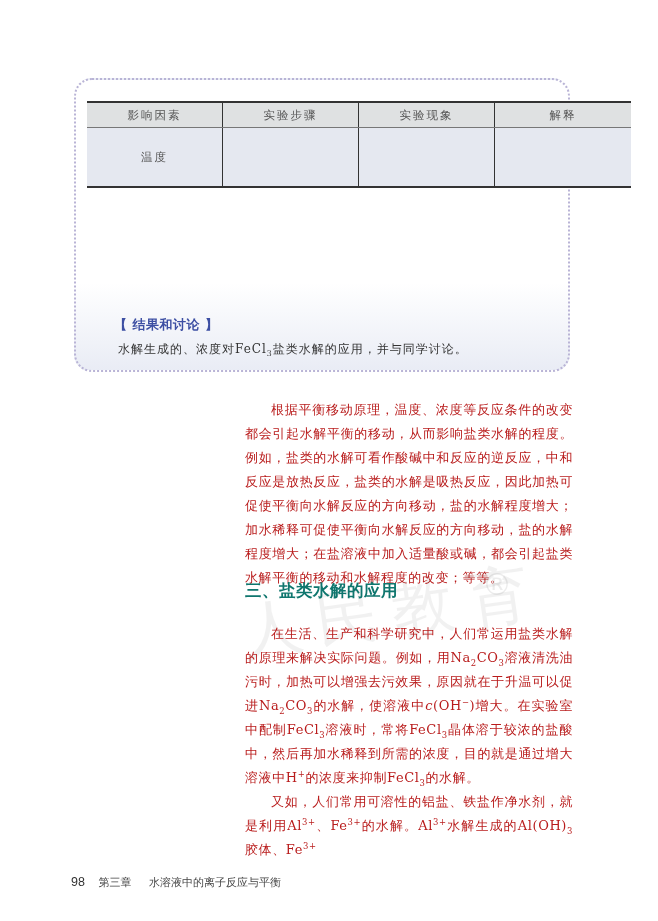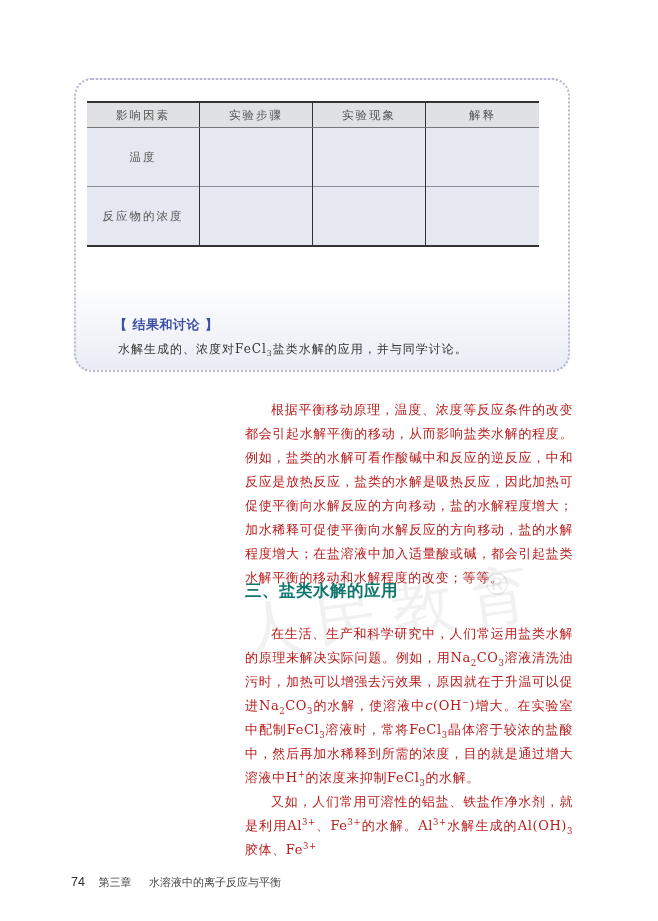--- a/index.html
+++ b/index.html
@@ -7,21 +7,21 @@
     width:658px; height:921px; background:#ffffff; position:relative; overflow:hidden;
     font-family: "DejaVu Serif", "Liberation Serif", serif; color:#2a2a2a;
   }
   .activity-box {
     position:absolute; left:74px; top:78px; width:496px; height:294px;
     border:2px dotted #b9b4d6; border-radius:18px;
     background: linear-gradient(to bottom, #ffffff 0%, #ffffff 70%, #e9ecf5 100%);
     box-sizing:border-box;
   }
   table.factors {
-    position:absolute; left:87px; top:101px; width:452px; border-collapse:collapse;
+    position:absolute; left:87px; top:101px; width:544px; border-collapse:collapse;
     font-size:11.5px; color:#555; letter-spacing:2px;
   }
   table.factors th {
     background:#dfe1e2; font-weight:normal; height:22px; text-align:center;
     border-top:2px solid #333; border-bottom:1.5px solid #777;
     border-left:1.5px solid #333;
   }
   table.factors th:first-child, table.factors td:first-child { border-left:none; }
   table.factors td {
     background:#e5e8f0; height:56px; text-align:center;
@@ -75,42 +75,36 @@
       <th class="col4">解释</th>
     </tr>
   </thead>
   <tbody>
     <tr>
       <td>温度</td>
       <td></td>
       <td></td>
       <td></td>
     </tr>
-    <tr>
-      <td>反应物的浓度</td>
-      <td></td>
-      <td></td>
-      <td></td>
-    </tr>
   </tbody>
 </table>
 
 <div class="result-title">【 结果和讨论 】</div>
 <div class="result-text"><span>水解生成的、浓度对</span><span><span>FeCl</span><sub>3</sub></span><span>盐类水解的应用，并与同学讨论。</span></div>
 
 <div class="body-text" style="top:398px;">
   <p>根据平衡移动原理，温度、浓度等反应条件的改变都会引起水解平衡的移动，从而影响盐类水解的程度。例如，盐类的水解可看作酸碱中和反应的逆反应，中和反应是放热反应，盐类的水解是吸热反应，因此加热可促使平衡向水解反应的方向移动，盐的水解程度增大；加水稀释可促使平衡向水解反应的方向移动，盐的水解程度增大；在盐溶液中加入适量酸或碱，都会引起盐类水解平衡的移动和水解程度的改变；等等。</p>
 </div>
 
 <div class="watermark">人民教育</div>
 <div class="reg-mark">®</div>
 <div class="section-heading">三、盐类水解的应用</div>
 
 <div class="body-text" style="top:622px;">
   <p><span>在生活、生产和科学研究中，人们常运用盐类水解的原理来解决实际问题。例如，用</span><span><span>Na</span><sub>2</sub><span>CO</span><sub>3</sub></span><span>溶液清洗油污时，加热可以增强去污效果，原因就在于升温可以促进</span><span><span>Na</span><sub>2</sub><span>CO</span><sub>3</sub></span><span>的水解，使溶液中</span><i>c</i><span>(OH</span><sup>−</sup><span>)</span><span>增大。在实验室中配制</span><span><span>FeCl</span><sub>3</sub></span><span>溶液时，常将</span><span><span>FeCl</span><sub>3</sub></span><span>晶体溶于较浓的盐酸中，然后再加水稀释到所需的浓度，目的就是通过增大溶液中</span><span>H</span><sup>+</sup><span>的浓度来抑制</span><span><span>FeCl</span><sub>3</sub></span><span>的水解。</span></p>
   <p><span>又如，人们常用可溶性的铝盐、铁盐作净水剂，就是利用</span><span>Al</span><sup>3+</sup><span>、</span><span>Fe</span><sup>3+</sup><span>的水解。</span><span>Al</span><sup>3+</sup><span>水解生成的</span><span>Al(OH)</span><sub>3</sub><span>胶体、</span><span>Fe</span><sup>3+</sup></p>
 </div>
 
 <div class="footer">
-  <span class="page-num">74</span>
+  <span class="page-num">98</span>
   <span class="chapter">第三章</span>
   <span>水溶液中的离子反应与平衡</span>
 </div>
 
 </body></html>

